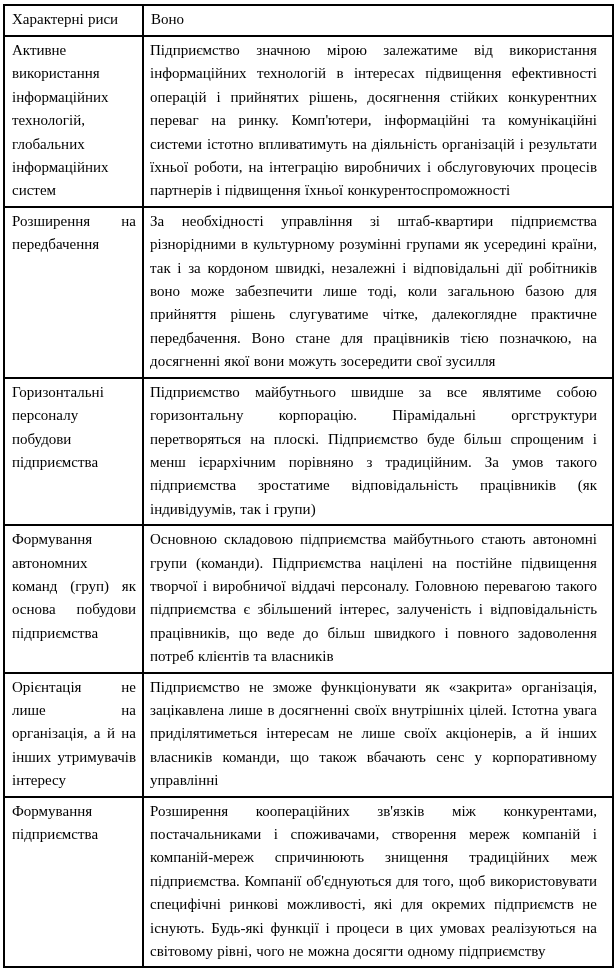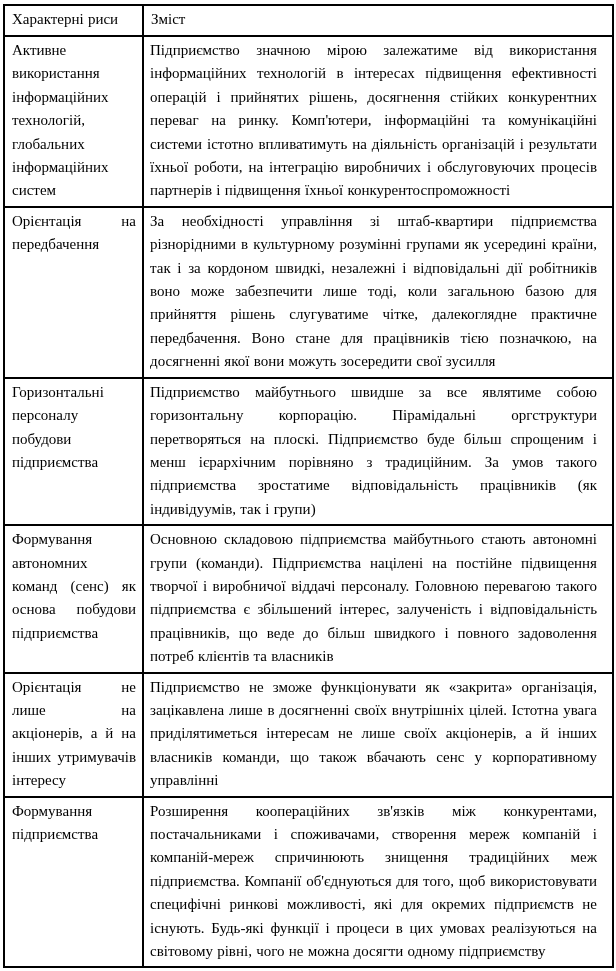--- a/index.html
+++ b/index.html
@@ -52,46 +52,46 @@
 
 <div class="page">
   <table class="doc-table">
     <colgroup>
       <col class="col-feature">
       <col class="col-content">
     </colgroup>
     <thead>
       <tr>
         <th>Характерні риси</th>
-        <th>Зміст</th>
+        <th>Воно</th>
       </tr>
     </thead>
     <tbody id="table-body">
   <tr>
     <td class="feature-cell">Активне використання інформаційних технологій, глобальних інформаційних систем</td>
     <td class="content-cell">Підприємство значною мірою залежатиме від використання інформаційних технологій в інтересах підвищення ефективності операцій і прийнятих рішень, досягнення стійких конкурентних переваг на ринку. Комп'ютери, інформаційні та комунікаційні системи істотно впливатимуть на діяльність організацій і результати їхньої роботи, на інтеграцію виробничих і обслуговуючих процесів партнерів і підвищення їхньої конкурентоспроможності</td>
   </tr>
 
   <tr>
-    <td class="feature-cell">Орієнтація на передбачення</td>
+    <td class="feature-cell">Розширення на передбачення</td>
     <td class="content-cell">За необхідності управління зі штаб-квартири підприємства різнорідними в культурному розумінні групами як усередині країни, так і за кордоном швидкі, незалежні і відповідальні дії робітників воно може забезпечити лише тоді, коли загальною базою для прийняття рішень слугуватиме чітке, далекоглядне практичне передбачення. Воно стане для працівників тією позначкою, на досягненні якої вони можуть зосередити свої зусилля</td>
   </tr>
 
   <tr>
     <td class="feature-cell">Горизонтальні персоналу побудови підприємства</td>
     <td class="content-cell">Підприємство майбутнього швидше за все являтиме собою горизонтальну корпорацію. Пірамідальні оргструктури перетворяться на плоскі. Підприємство буде більш спрощеним і менш ієрархічним порівняно з традиційним. За умов такого підприємства зростатиме відповідальність працівників (як індивідуумів, так і групи)</td>
   </tr>
 
   <tr>
-    <td class="feature-cell">Формування автономних команд (сенс) як основа побудови підприємства</td>
+    <td class="feature-cell">Формування автономних команд (груп) як основа побудови підприємства</td>
     <td class="content-cell">Основною складовою підприємства майбутнього стають автономні групи (команди). Підприємства націлені на постійне підвищення творчої і виробничої віддачі персоналу. Головною перевагою такого підприємства є збільшений інтерес, залученість і відповідальність працівників, що веде до більш швидкого і повного задоволення потреб клієнтів та власників</td>
   </tr>
 
   <tr>
-    <td class="feature-cell">Орієнтація не лише на акціонерів, а й на інших утримувачів інтересу</td>
+    <td class="feature-cell">Орієнтація не лише на організація, а й на інших утримувачів інтересу</td>
     <td class="content-cell">Підприємство не зможе функціонувати як «закрита» організація, зацікавлена лише в досягненні своїх внутрішніх цілей. Істотна увага приділятиметься інтересам не лише своїх акціонерів, а й інших власників команди, що також вбачають сенс у корпоративному управлінні</td>
   </tr>
 
   <tr>
     <td class="feature-cell">Формування підприємства</td>
     <td class="content-cell">Розширення коопераційних зв'язків між конкурентами, постачальниками і споживачами, створення мереж компаній і компаній-мереж спричинюють знищення традиційних меж підприємства. Компанії об'єднуються для того, щоб використовувати специфічні ринкові можливості, які для окремих підприємств не існують. Будь-які функції і процеси в цих умовах реалізуються на світовому рівні, чого не можна досягти одному підприємству</td>
   </tr>
 </tbody>
   </table>
 </div>

